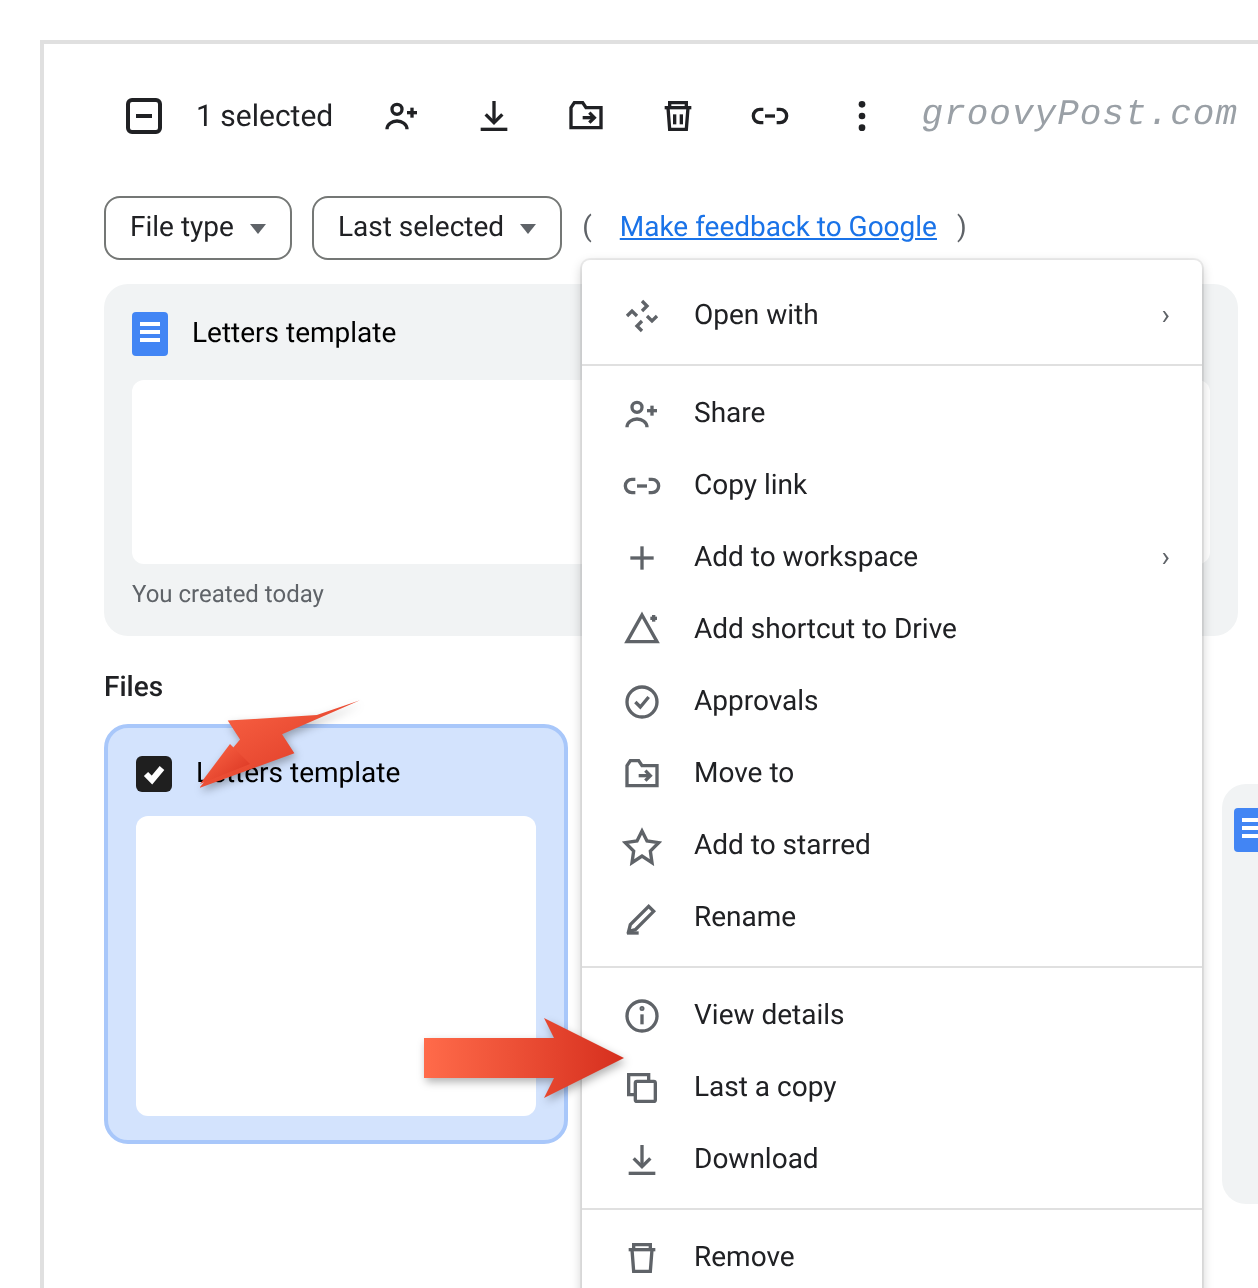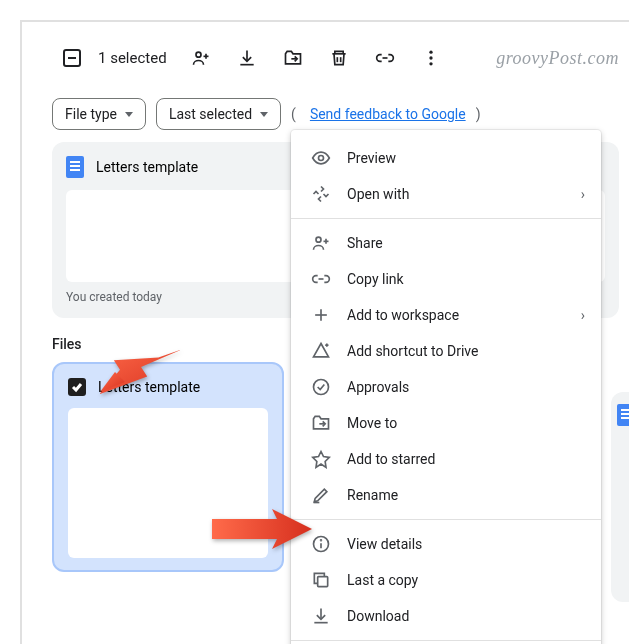--- a/index.html
+++ b/index.html
@@ -2,21 +2,21 @@
 <html><head>
   <meta charset="utf-8">
   <style>
     * { box-sizing: border-box; margin: 0; padding: 0; font-family: "Google Sans", Roboto, Arial, sans-serif; }
     body { width: 629px; height: 644px; background: #fff; position: relative; overflow: hidden; }
     .outer { border: 2px solid #e0e0e0; width: 625px; height: 640px; margin: 20px; position: relative; background: #fff; }
 
     .toolbar { display: flex; align-items: center; padding: 16px 24px 14px 30px; gap: 6px; }
     .tb-iconbox { width: 40px; height: 40px; display: flex; align-items: center; justify-content: center; border-radius: 50%; cursor: pointer; }
     .tb-label { font-size: 15px; color: #202124; margin-right: 8px; }
-    .watermark { margin-left: auto; font-family: Liberation Serif, serif; font-size: 18px; color: #9aa0a6; font-style: italic; letter-spacing: 0.5px; }
+    .watermark { margin-left: auto; font-family: Liberation Mono, monospace; font-size: 18px; color: #9aa0a6; font-style: italic; letter-spacing: 0.5px; }
 
     .filter-row { display: flex; align-items: center; padding: 6px 24px 12px 30px; gap: 10px; }
     .filter-chip { border: 1px solid #747775; border-radius: 8px; padding: 7px 12px; font-size: 14px; color: #202124; display: flex; align-items: center; gap: 8px; cursor: pointer; }
     .chev { width: 0; height: 0; border-left: 4px solid transparent; border-right: 4px solid transparent; border-top: 5px solid #5f6368; }
     .feedback { color: #1a73e8; text-decoration: underline; font-size: 14px; margin-left: 4px; }
     .paren { color: #5f6368; font-size: 14px; }
 
     .file-card { margin: 0 24px 0 30px; background: #f1f3f4; border-radius: 12px; padding: 14px 14px 10px 14px; height: 176px; position: relative; }
     .file-head { display: flex; align-items: center; gap: 12px; margin-bottom: 12px; }
     .doc-icon { width: 18px; height: 22px; background: #4285f4; border-radius: 2px; position: relative; }
@@ -109,21 +109,21 @@
   <div class="filter-row">
     <div class="filter-chip">
       <span>File type</span>
       <span class="chev"></span>
     </div>
     <div class="filter-chip">
       <span>Last selected</span>
       <span class="chev"></span>
     </div>
     <span class="paren">(</span>
-      <a class="feedback">Send feedback to Google</a>
+      <a class="feedback">Make feedback to Google</a>
       <span class="paren">)</span>
   </div>
 
   <div class="file-card">
     <div class="file-head">
       <div class="doc-icon"></div>
       <span class="file-title">Letters template</span>
     </div>
     <div class="thumb"></div>
     <div class="file-meta">You created today</div>
@@ -141,29 +141,20 @@
       <span class="file-title">Letters template</span>
     </div>
     <div class="thumb" style="height:150px"></div>
   </div>
 
   <div class="extra-card">
     <div class="doc-icon"></div>
   </div>
 
   <div class="ctxmenu">
-    <div class="ctx-item">
-      <span class="ctx-ico">
-          <svg width="20" height="20" viewBox="0 0 24 24" fill="none" stroke="#5f6368" stroke-width="2">
-            <path d="M2 12s4-7 10-7 10 7 10 7-4 7-10 7S2 12 2 12z"></path>
-            <circle cx="12" cy="12" r="3"></circle>
-          </svg>
-        </span>
-      <span>Preview</span>
-    </div>
     <div class="ctx-item">
       <span class="ctx-ico">
           <svg width="20" height="20" viewBox="0 0 24 24" fill="none" stroke="#5f6368" stroke-width="2">
             <path d="M12 3l3 3-3 3M12 21l-3-3 3-3M3 12l3-3 3 3M21 12l-3 3-3-3"></path>
           </svg>
         </span>
       <span>Open with</span>
       <span class="ctx-sub">›</span>
     </div>
     <div class="ctx-sep"></div>

